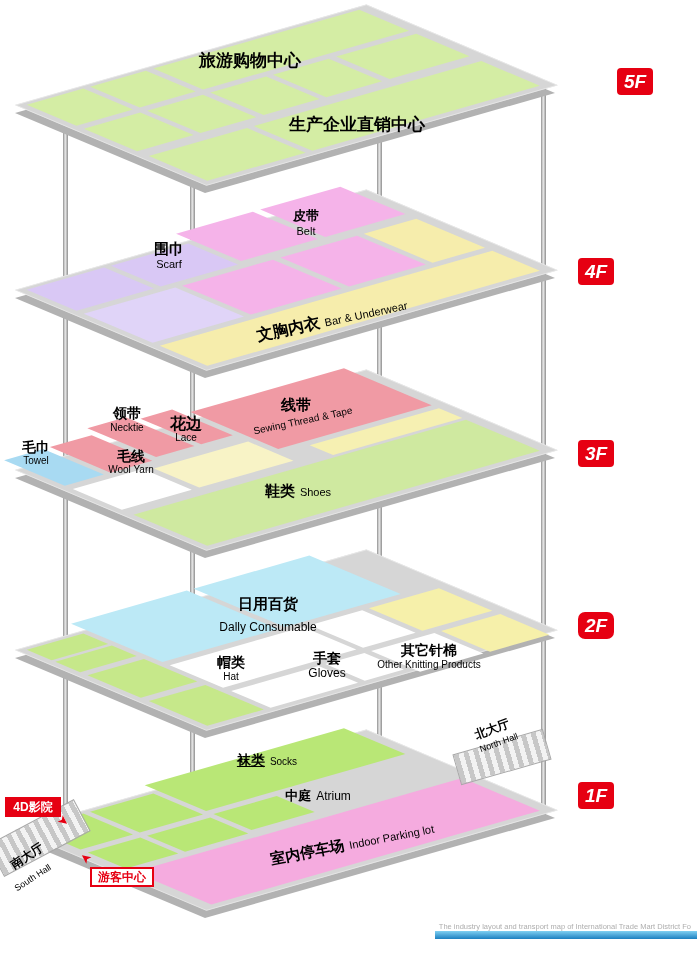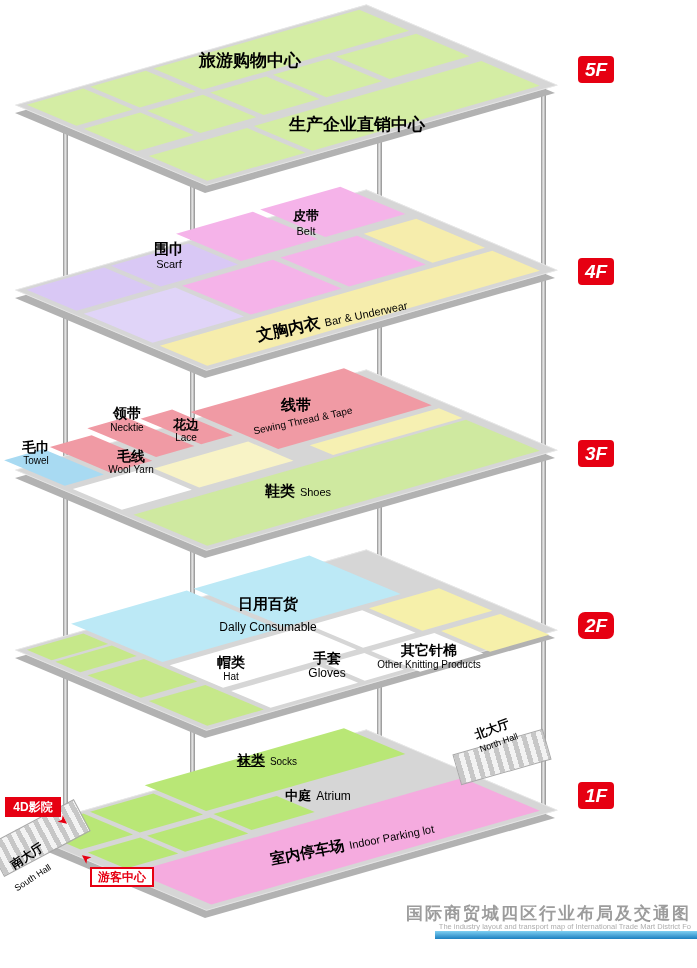--- a/index.html
+++ b/index.html
@@ -41,21 +41,21 @@
   #lbl-tourism{left:250px;top:60px;font-size:17px;}
   #lbl-direct{left:357px;top:124px;font-size:17px;}
   #lbl-scarf-cn{left:169px;top:248px;font-size:15px;}
   #lbl-scarf-en{left:169px;top:264px;font-size:11px;}
   #lbl-belt-cn{left:306px;top:215px;font-size:13px;}
   #lbl-belt-en{left:306px;top:231px;font-size:11px;}
   #lbl-bra{left:332px;top:320px;transform:translate(-50%,-50%) rotate(-12deg);}
   #lbl-bra .cn{font-size:16px;font-weight:700;} #lbl-bra .en{font-size:11px;}
   #lbl-necktie-cn{left:127px;top:413px;font-size:14px;}
   #lbl-necktie-en{left:127px;top:428px;font-size:10px;}
-  #lbl-lace-cn{left:186px;top:424px;font-size:13px;}
+  #lbl-lace-cn{left:186px;top:424px;font-size:16px;}
   #lbl-lace-en{left:186px;top:438px;font-size:10px;}
   #lbl-towel-cn{left:36px;top:447px;font-size:14px;}
   #lbl-towel-en{left:36px;top:461px;font-size:10px;}
   #lbl-wool-cn{left:131px;top:456px;font-size:14px;}
   #lbl-wool-en{left:131px;top:470px;font-size:10px;}
   #lbl-thread-cn{left:296px;top:404px;font-size:15px;}
   #lbl-thread-en{left:303px;top:421px;font-size:10px;transform:translate(-50%,-50%) rotate(-12deg);}
   #lbl-shoes{left:298px;top:490px;}
   #lbl-shoes .cn{font-size:15px;font-weight:700;} #lbl-shoes .en{font-size:11px;}
   #lbl-daily-cn{left:268px;top:603px;font-size:15px;}
@@ -86,21 +86,21 @@
     display:flex;align-items:center;justify-content:center;box-sizing:border-box;}
   .arrow-icon{position:absolute;z-index:11;color:#e60012;font-size:13px;line-height:1;}
   .arrow-icon::before{content:"➤";}
   #arrow-cinema{left:58px;top:814px;transform:rotate(38deg);}
   #arrow-tourist{left:80px;top:852px;transform:rotate(-142deg);}
 
   
   .badge{position:absolute;left:578px;width:36px;height:27px;z-index:12;
     background:#e60012;color:#fff;font-size:19px;font-weight:700;font-style:italic;
     border-radius:4px;display:flex;align-items:center;justify-content:center;}
-  #badge-5f{top:56px;} #badge-4f{top:258px;} #badge-3f{top:440px;}
+  #badge-5f{top:68px;margin-left:39px;} #badge-4f{top:258px;} #badge-3f{top:440px;}
   #badge-2f{top:612px;border-radius:7px;} #badge-1f{top:782px;}
 
   
   #footer-cn{position:absolute;right:6px;top:902px;z-index:10;font-size:17px;
     font-weight:700;color:#9c9c9c;letter-spacing:2px;}
   #footer-en{position:absolute;right:6px;top:922px;z-index:10;font-size:7.5px;color:#aeaeae;}
   #footer-bar{position:absolute;right:0;top:931px;width:262px;height:8px;z-index:10;
     background:linear-gradient(180deg,#7fd0f2,#1b7fc0);}
 </style>
 </head>
@@ -241,17 +241,16 @@
   <div id="box-tourist">游客中心</div>
   <span class="arrow-icon" id="arrow-cinema"></span>
   <span class="arrow-icon" id="arrow-tourist"></span>
 
   <div class="badge" id="badge-5f">5F</div>
   <div class="badge" id="badge-4f">4F</div>
   <div class="badge" id="badge-3f">3F</div>
   <div class="badge" id="badge-2f">2F</div>
   <div class="badge" id="badge-1f">1F</div>
 
-  <div id="footer-cn">国际商贸城四区行业布局及交通图</div>
   <div id="footer-en">The industry layout and transport map of International Trade Mart District Fo</div>
   <div id="footer-bar"></div>
 
 </div>
 
 </body></html>

